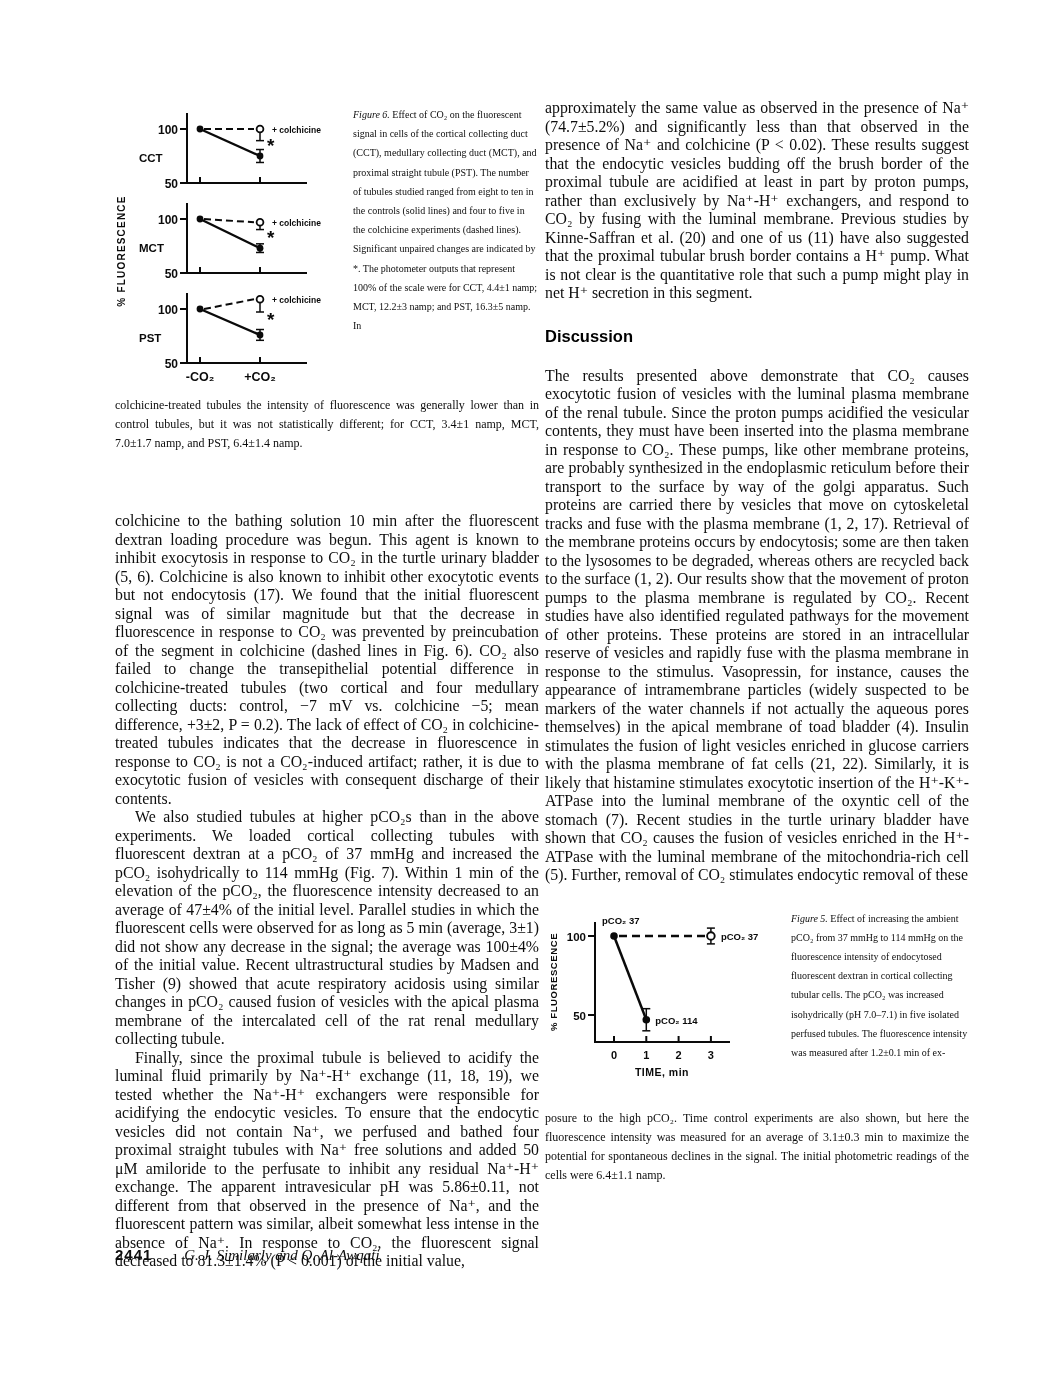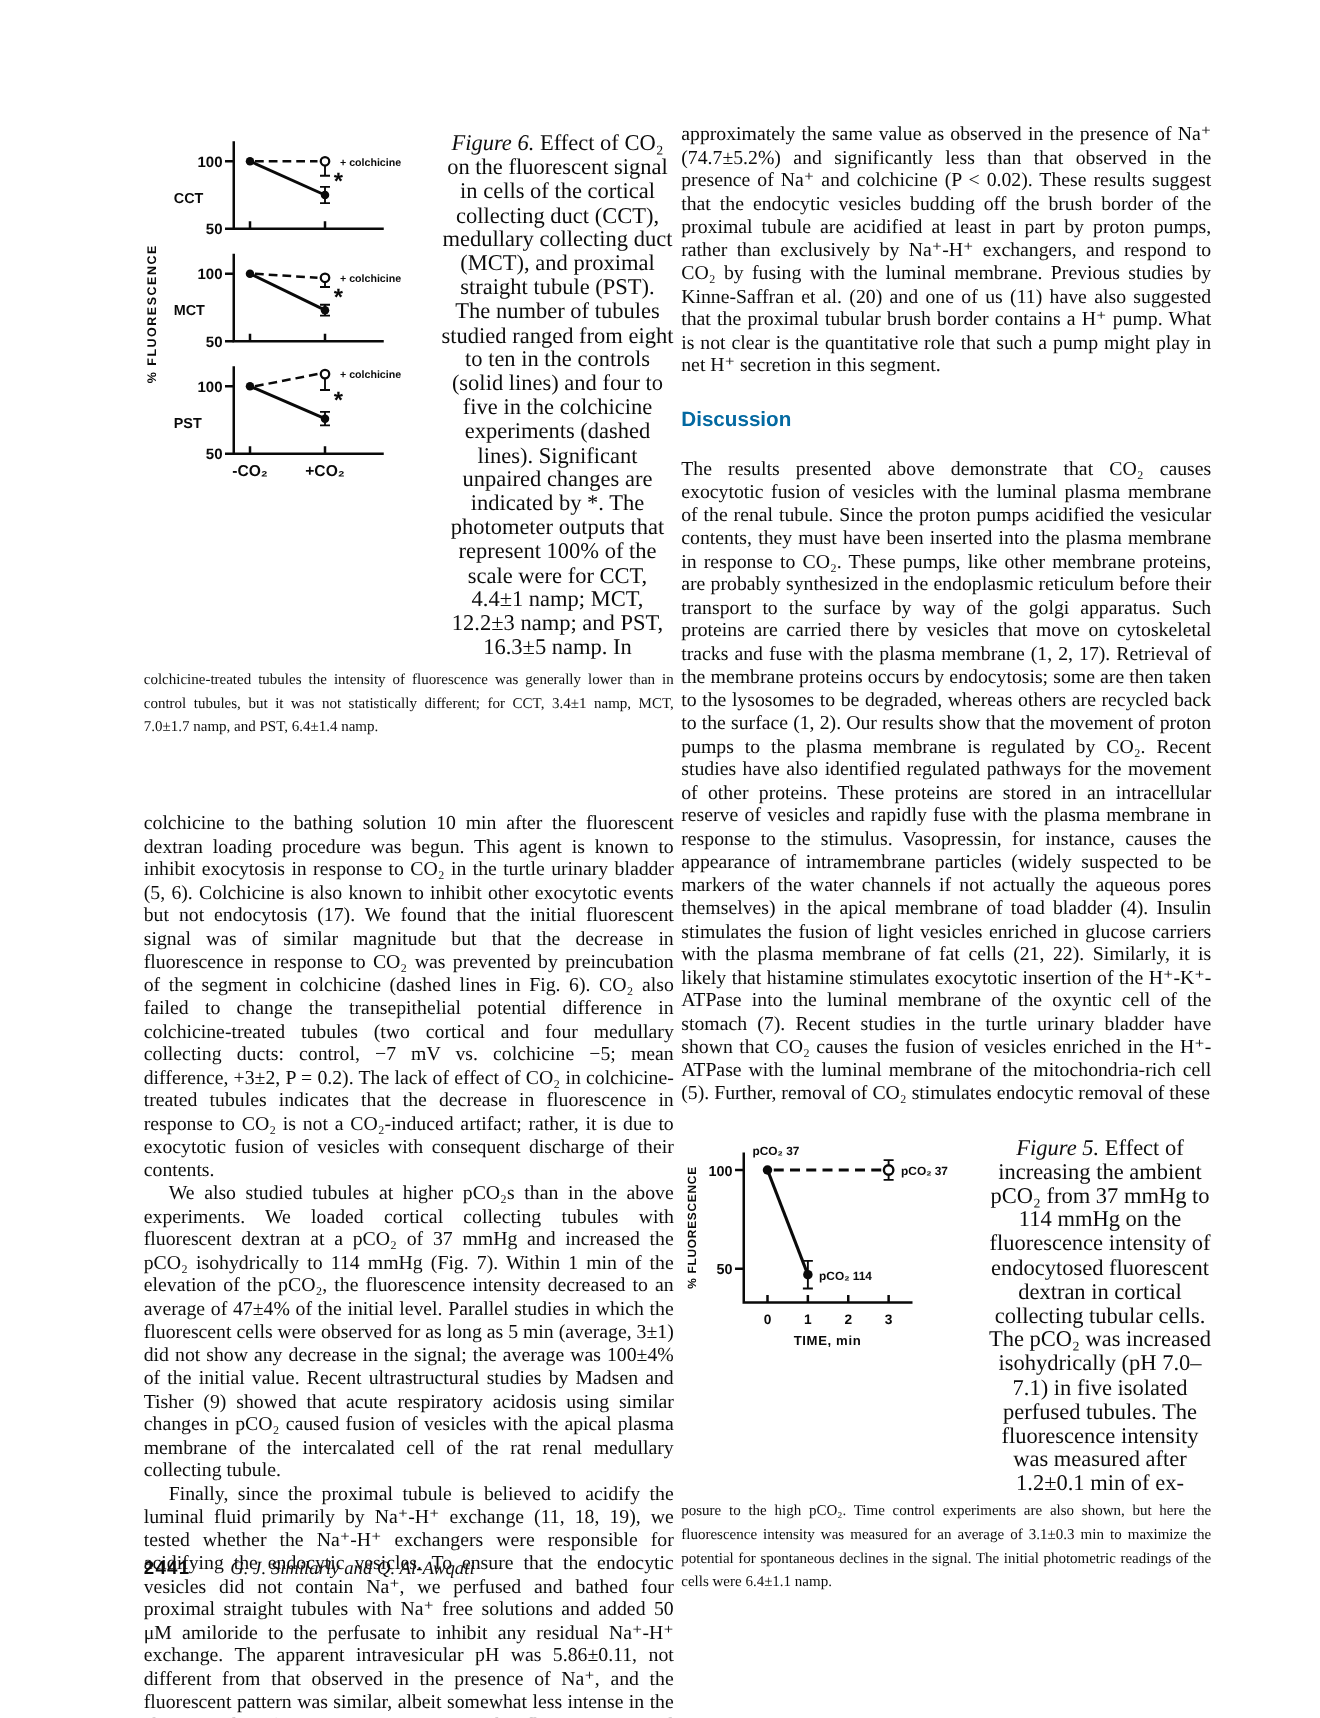--- a/index.html
+++ b/index.html
@@ -5,25 +5,25 @@
   html,body{margin:0;padding:0;background:#ffffff;}
   .page{
     position:relative;width:1056px;height:1374px;background:#fff;
     font-family:"Liberation Serif","DejaVu Serif",serif;color:#0d0d0d;overflow:hidden;
   }
   .col{position:absolute;width:424px;}
   p{margin:0;}
   .body-text p{font-size:15.8px;line-height:18.5px;text-align:justify;}
   .body-text p.indent{text-indent:20px;}
   .caption{font-size:12px;line-height:19px;text-align:justify;}
-  .cap-side{font-size:18px;line-height:19.2px;text-align:center;margin-left:8px;}
+  .cap-side{font-size:10px;line-height:19.2px;text-align:left;margin-left:8px;}
   .cap-lead{font-style:italic;}
   .heading{
     font-family:"Liberation Sans","DejaVu Sans",sans-serif;font-weight:bold;
-    font-size:16.5px;margin:24px 0 21px 0;color:#0369a1;
+    font-size:16.5px;margin:24px 0 21px 0;color:#000000;
   }
   .figure-block{display:flex;align-items:flex-start;}
   .figure-block svg{flex-shrink:0;display:block;}
   svg text{font-family:"Liberation Sans","DejaVu Sans",sans-serif;fill:#0a0a0a;}
   .footer{position:absolute;left:115px;top:1246px;font-size:15px;}
   .footer .pg{
     font-family:"Liberation Sans","DejaVu Sans",sans-serif;font-weight:bold;
     letter-spacing:1px;margin-right:28px;
   }
   .footer .authors{font-style:italic;}

